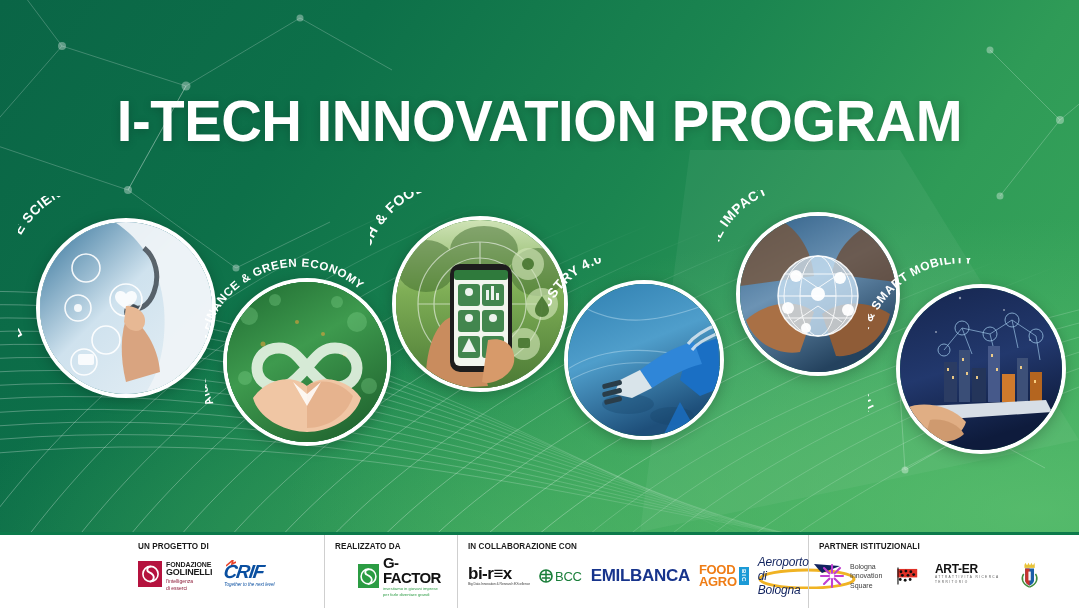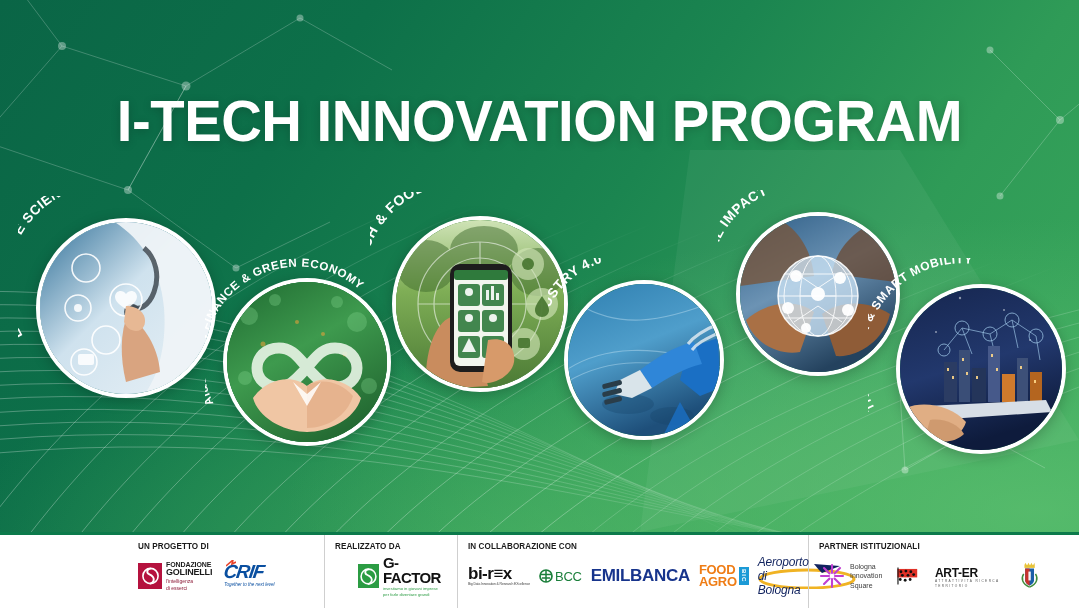--- a/index.html
+++ b/index.html
@@ -60,21 +60,21 @@
   .fgroup{position:relative;display:flex;flex-direction:column;justify-content:flex-start;padding:6px 10px 0 10px;}
   .fgroup + .fgroup{border-left:1px solid #cfcfcf;}
   .fhead{
     font-size:9px;font-weight:700;color:#1a1a1a;letter-spacing:.1px;
     transform:scaleX(.9);transform-origin:left center;white-space:nowrap;margin-bottom:6px;
   }
   .flogos{display:flex;align-items:center;gap:12px;height:38px;}
   .spacer-left{width:128px;}
 
   
-  .golinelli{display:flex;align-items:center;gap:4px;}
+  .golinelli{display:flex;gap:4px;}
   .gol-mark{width:24px;height:26px;background:#b5123e;display:flex;align-items:center;justify-content:center;}
   .gol-txt{line-height:1;}
   .gol-t1{font-size:7px;font-weight:700;color:#1a1a1a;letter-spacing:-.1px;}
   .gol-t2{font-size:9px;font-weight:700;color:#1a1a1a;letter-spacing:-.2px;}
   .gol-t3{font-size:5px;color:#8a1533;line-height:1.2;margin-top:1px;}
 
   
   .crif{position:relative;width:66px;height:28px;}
   .crif-word{font-size:19px;font-weight:700;font-style:italic;color:#0a4fa0;letter-spacing:-1.2px;
     transform:skewX(-8deg);line-height:1;}
@@ -106,21 +106,21 @@
 
   
   .aero{position:relative;width:98px;height:26px;display:flex;align-items:center;justify-content:center;}
   .aero-w{position:relative;z-index:2;font-size:12px;font-weight:400;font-style:italic;color:#10225e;letter-spacing:-.2px;}
 
   
   .bis{display:flex;align-items:center;gap:5px;}
   .bis-t{font-size:7px;color:#3b3b3b;line-height:1.35;}
 
   
-  .arter{display:flex;align-items:flex-end;gap:16px;}
+  .arter{display:flex;align-items:flex-start;gap:16px;}
   .arter-w{font-size:12px;font-weight:700;color:#111;letter-spacing:-.3px;line-height:1;}
   .arter-s{font-size:3.2px;color:#555;letter-spacing:1.4px;line-height:1.5;}
 
   .comune{width:26px;height:34px;}
 </style>
 </head>
 <body>
 
 <div id="stage">
 

